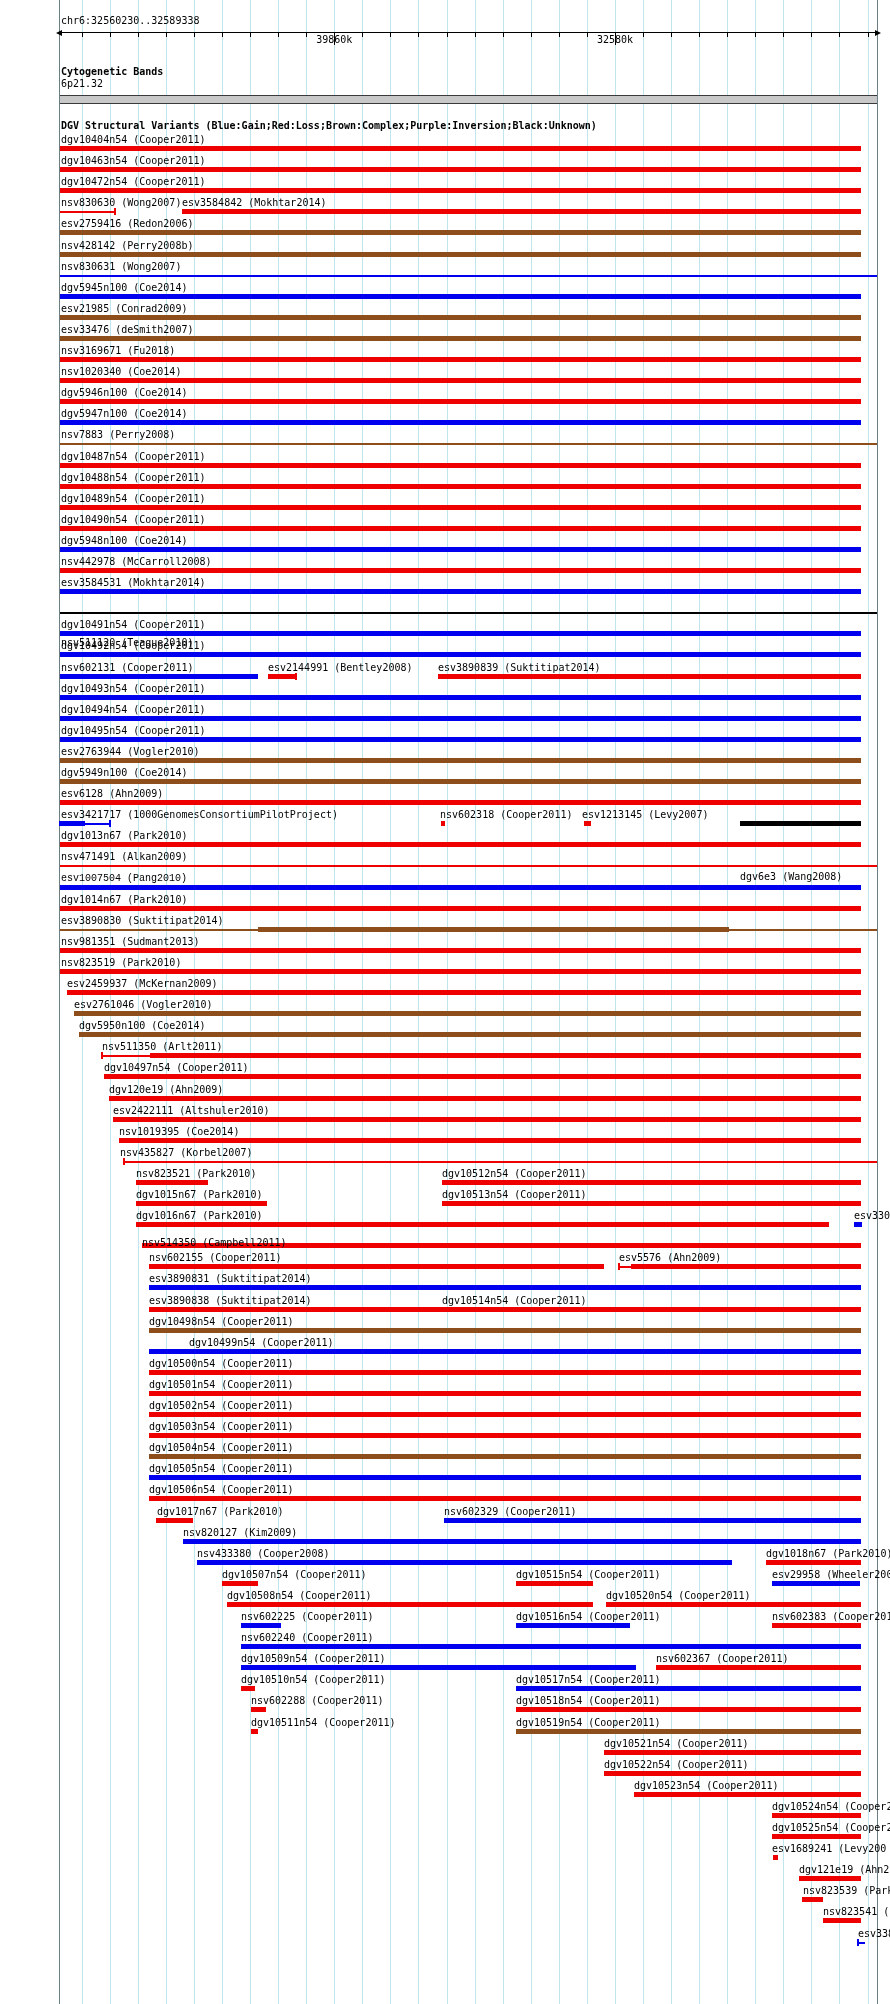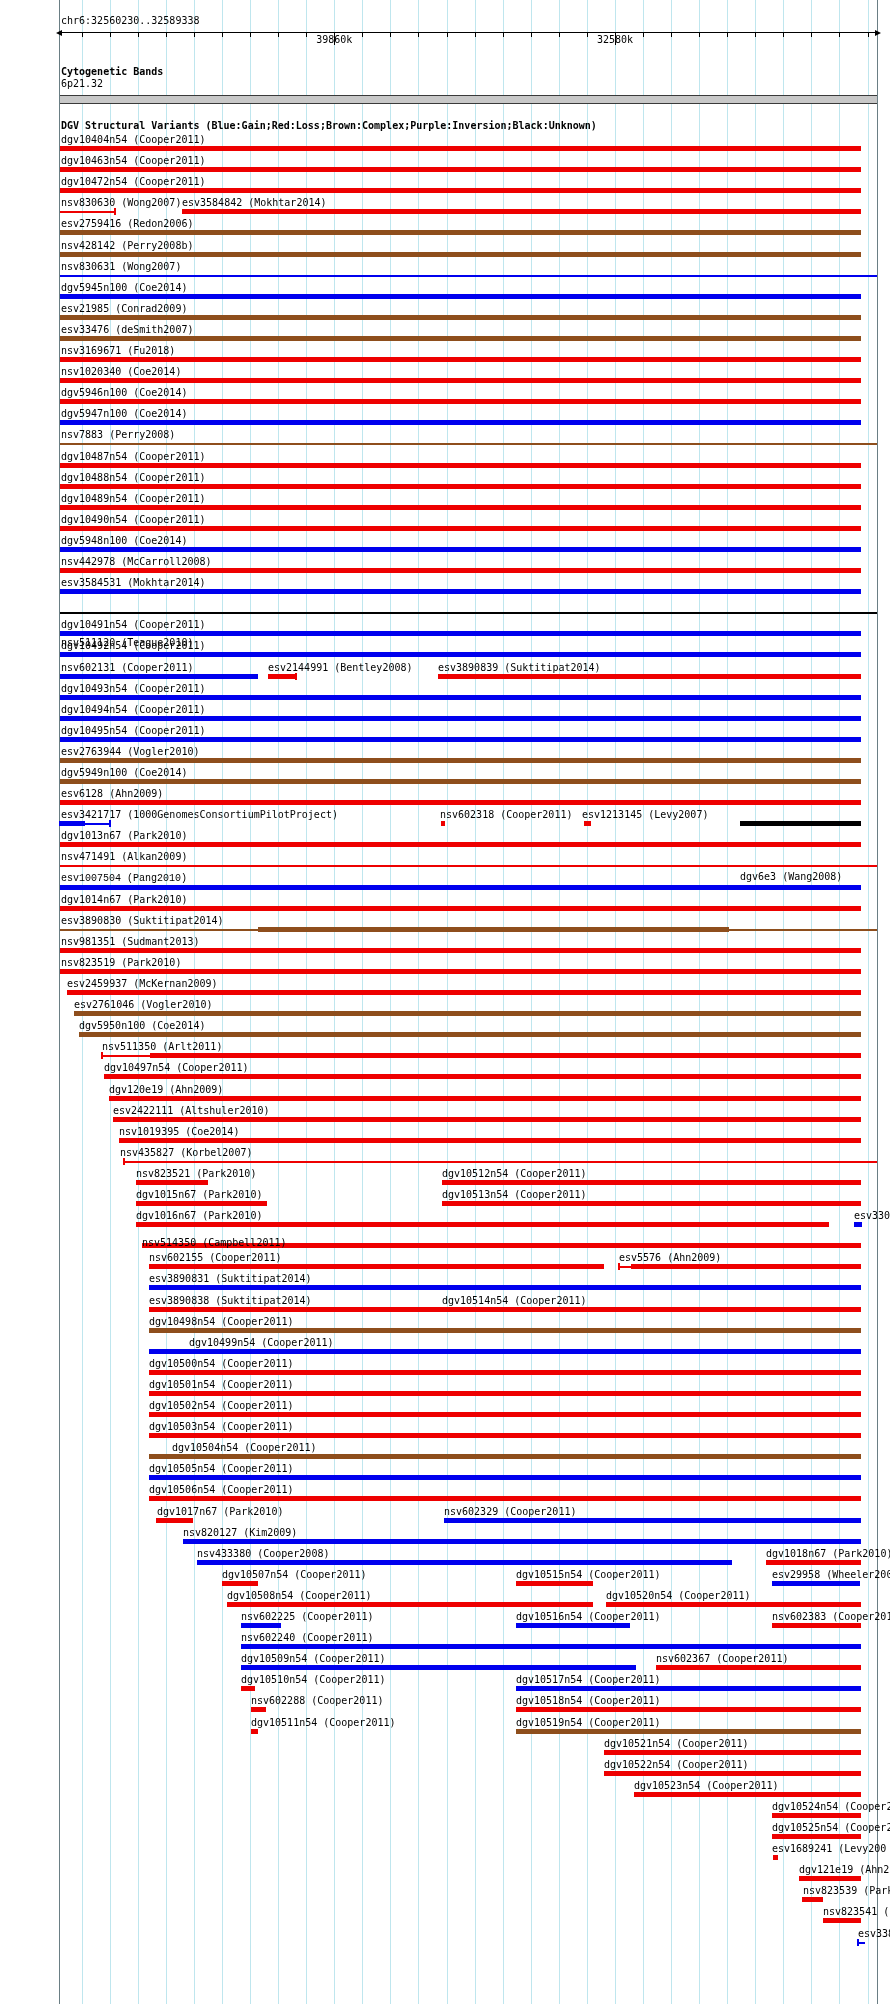--- a/index.html
+++ b/index.html
@@ -248,21 +248,21 @@
       <div class="lbl" style="left: 149px; top: 1337px; margin-left: 40px;">dgv10499n54 (Cooper2011)</div>
       <div class="seg" style="left: 149px; top: 1349px; width: 712px; height: 5px; background: rgb(0, 0, 238);"></div>
       <div class="lbl" style="left: 149px; top: 1358px;">dgv10500n54 (Cooper2011)</div>
       <div class="seg" style="left: 149px; top: 1370px; width: 712px; height: 5px; background: rgb(238, 0, 0);"></div>
       <div class="lbl" style="left: 149px; top: 1379px;">dgv10501n54 (Cooper2011)</div>
       <div class="seg" style="left: 149px; top: 1391px; width: 712px; height: 5px; background: rgb(238, 0, 0);"></div>
       <div class="lbl" style="left: 149px; top: 1400px;">dgv10502n54 (Cooper2011)</div>
       <div class="seg" style="left: 149px; top: 1412px; width: 712px; height: 5px; background: rgb(238, 0, 0);"></div>
       <div class="lbl" style="left: 149px; top: 1421px;">dgv10503n54 (Cooper2011)</div>
       <div class="seg" style="left: 149px; top: 1433px; width: 712px; height: 5px; background: rgb(238, 0, 0);"></div>
-      <div class="lbl" style="left: 149px; top: 1442px; margin-left: 23px;">dgv10504n54 (Cooper2011)</div>
+      <div class="lbl" style="left: 149px; top: 1442px;">dgv10504n54 (Cooper2011)</div>
       <div class="seg" style="left: 149px; top: 1454px; width: 712px; height: 5px; background: rgb(142, 78, 28);"></div>
       <div class="lbl" style="left: 149px; top: 1463px;">dgv10505n54 (Cooper2011)</div>
       <div class="seg" style="left: 149px; top: 1475px; width: 712px; height: 5px; background: rgb(0, 0, 238);"></div>
       <div class="lbl" style="left: 149px; top: 1484px;">dgv10506n54 (Cooper2011)</div>
       <div class="seg" style="left: 149px; top: 1496px; width: 712px; height: 5px; background: rgb(238, 0, 0);"></div>
       <div class="lbl" style="left: 157px; top: 1506px;">dgv1017n67 (Park2010)</div>
       <div class="seg" style="left: 156px; top: 1518px; width: 37px; height: 5px; background: rgb(238, 0, 0);"></div>
       <div class="lbl" style="left: 444px; top: 1506px;">nsv602329 (Cooper2011)</div>
       <div class="seg" style="left: 444px; top: 1518px; width: 417px; height: 5px; background: rgb(0, 0, 238);"></div>
       <div class="lbl" style="left: 183px; top: 1527px;">nsv820127 (Kim2009)</div>

